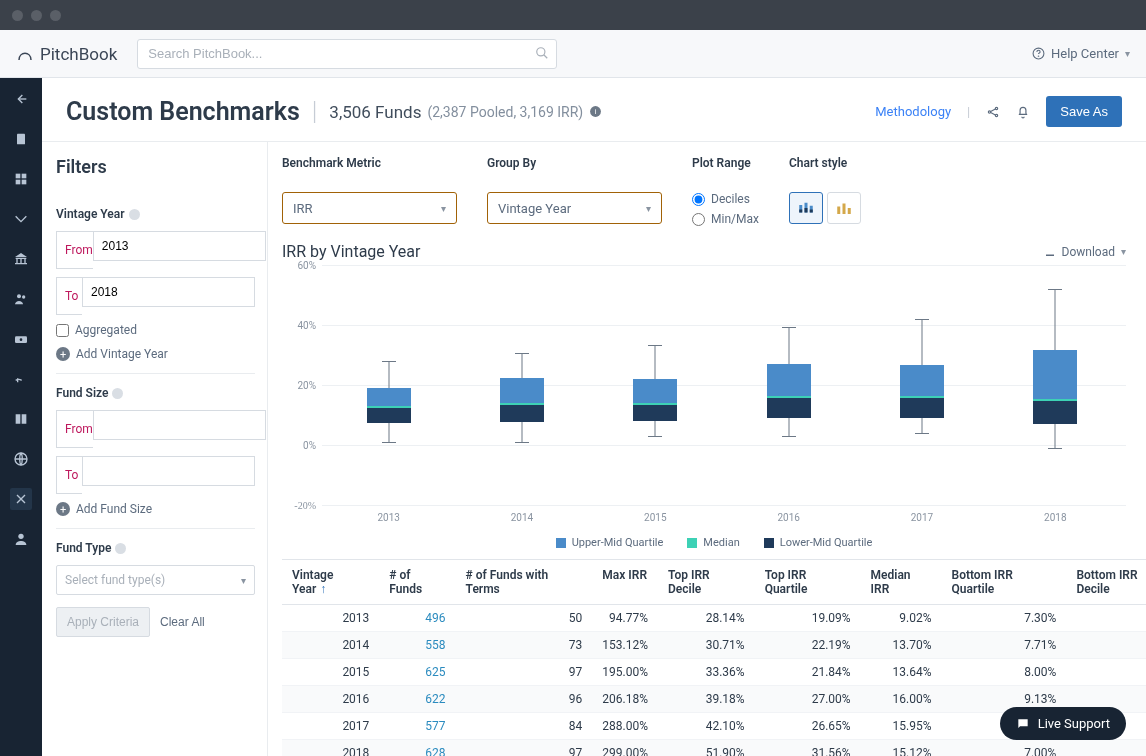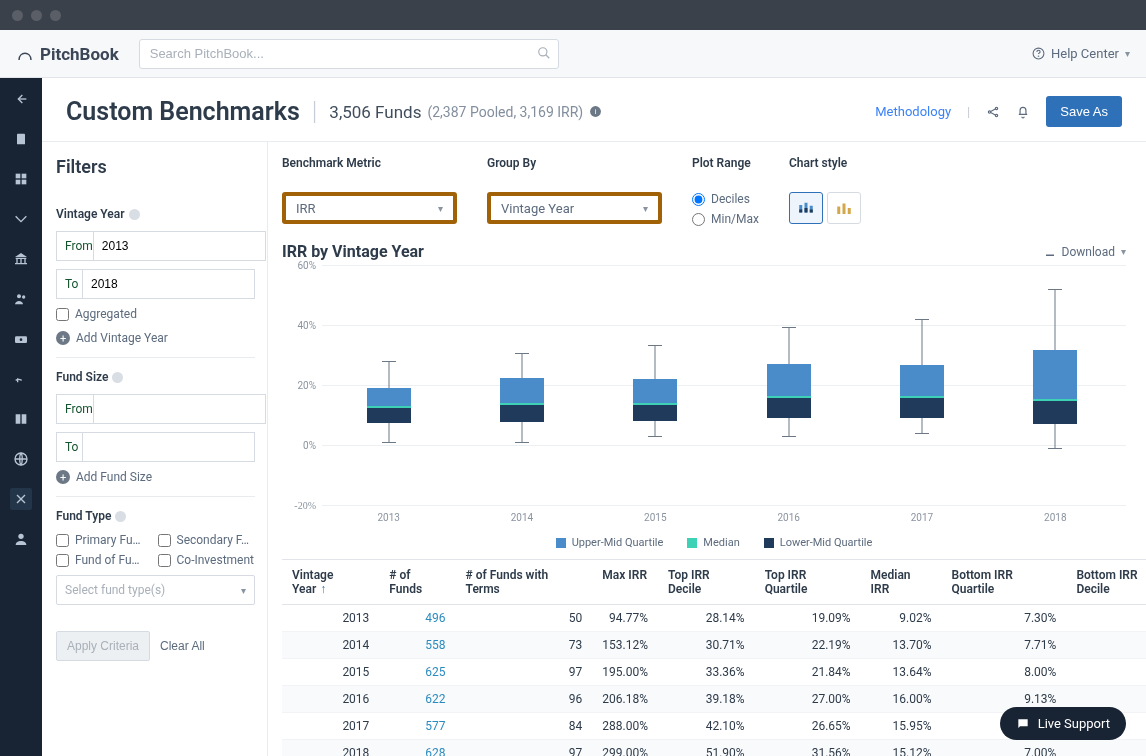--- a/index.html
+++ b/index.html
@@ -1,20 +1,20 @@
 <!DOCTYPE html>
 <html><head>
 <meta charset="utf-8">
 <style>
 * { box-sizing: border-box; margin: 0; padding: 0; }
 body { font-family: -apple-system, BlinkMacSystemFont, "Segoe UI", Roboto, Helvetica, Arial, sans-serif; font-size: 13px; color: #2e3b4a; background: #fff; width: 1146px; height: 756px; overflow: hidden; }
 .titlebar { height: 30px; background: #3b414a; display: flex; align-items: center; padding-left: 12px; gap: 8px; }
 .titlebar .dot { width: 11px; height: 11px; border-radius: 50%; background: #5a5f67; }
 .topbar { height: 48px; background: #f7f8fa; border-bottom: 1px solid #e1e5ea; display: flex; align-items: center; padding: 0 16px; }
-.logo { display: flex; align-items: center; gap: 6px; font-weight: 700; font-size: 17px; color: #3b4656; margin-right: 20px; }
+.logo { display: flex; align-items: center; gap: 6px; font-weight: 400; font-size: 17px; color: #3b4656; margin-right: 20px; }
 .logo svg { width: 18px; height: 18px; }
 .searchwrap { position: relative; }
 .searchbox { width: 420px; height: 30px; border: 1px solid #d6dbe1; border-radius: 3px; padding: 0 30px 0 10px; font-size: 13px; color: #333; background: #fff; }
 .searchbox::placeholder { color: #a9b0b9; }
 .searchicon { position: absolute; right: 8px; top: 7px; color: #a9b0b9; }
 .topright { margin-left: auto; display: flex; align-items: center; gap: 8px; font-size: 13px; color: #5c6b7e; }
 .help { display: flex; align-items: center; gap: 6px; cursor: pointer; }
 .app { display: flex; height: calc(756px - 78px); }
 .rail { width: 42px; background: #182433; display: flex; flex-direction: column; align-items: center; padding-top: 10px; gap: 18px; }
 .rail-item { width: 22px; height: 22px; color: #b7c4d4; display: flex; align-items: center; justify-content: center; cursor: pointer; }
@@ -31,45 +31,45 @@
 .icon-btn { color: #5c6b7e; cursor: pointer; display:flex; align-items:center; }
 .saveas { background: #2e71b8; color: #fff; border: none; padding: 8px 14px; border-radius: 3px; font-size: 13px; cursor: pointer; }
 .body { flex: 1; display: flex; min-height: 0; }
 .filters { width: 226px; border-right: 1px solid #e9ecef; padding: 14px 12px 14px 14px; overflow-y: auto; }
 .filters h2 { font-size: 18px; font-weight: 600; margin-bottom: 18px; }
 .fsection { border-top: 1px solid #e9ecef; padding: 12px 0; }
 .fsection:first-of-type { border-top: none; }
 .flabel { font-size: 12px; font-weight: 600; color: #2e3b4a; margin-bottom: 10px; display: flex; align-items: center; gap: 4px; }
 .info-dot { width: 11px; height: 11px; border-radius: 50%; background: #d9dee4; display: inline-block; }
 .rangepair { display: flex; margin-bottom: 8px; }
-.rangepair .lbl { width: 50px; height: 30px; border: 1px solid #d6dbe1; border-right: none; display: flex; align-items: center; padding-left: 8px; color: #14532d; font-size: 12px; background: #fff; }
+.rangepair .lbl { width: 50px; height: 38px; border: 1px solid #d6dbe1; border-right: none; display: flex; align-items: center; padding-left: 8px; color: #be185d; font-size: 12px; background: #fff; }
 .rangepair input { flex: 1; height: 30px; border: 1px solid #d6dbe1; padding: 0 8px; font-size: 12px; }
 .chk { display: flex; align-items: center; gap: 6px; font-size: 12px; color: #5c6b7e; margin-bottom: 10px; }
 .chk input { width: 13px; height: 13px; }
 .addrow { display: flex; align-items: center; gap: 6px; font-size: 12px; color: #5c6b7e; cursor: pointer; }
 .plus { width: 14px; height: 14px; border-radius: 50%; background: #6c7886; color: #fff; display: flex; align-items: center; justify-content: center; font-size: 11px; line-height: 1; }
 .checkgrid { display: grid; grid-template-columns: 1fr 1fr; gap: 6px 4px; margin-bottom: 8px; }
 .checkgrid .chk { margin-bottom: 0; white-space: nowrap; overflow: hidden; text-overflow: ellipsis; }
 .miniselect { width: 100%; height: 30px; border: 1px solid #d6dbe1; border-radius: 2px; padding: 0 8px; color: #a9b0b9; font-size: 12px; display: flex; align-items: center; justify-content: space-between; }
-.filter-actions { display: flex; gap: 10px; margin-top: 14px; }
+.filter-actions { display: flex; gap: 10px; }
 .apply-btn { background: #edf0f3; border: 1px solid #d6dbe1; color: #a9b0b9; padding: 7px 10px; font-size: 12px; border-radius: 2px; cursor: not-allowed; }
 .clear-btn { background: none; border: none; color: #5c6b7e; font-size: 12px; cursor: pointer; }
 .main { flex: 1; padding: 14px 0 0 14px; overflow: hidden; display: flex; flex-direction: column; min-width:0; }
 .controls { display: flex; gap: 30px; align-items: flex-start; margin-bottom: 10px; padding-right: 20px; }
 .ctrl-col { display: flex; flex-direction: column; gap: 22px; }
 .ctrl-label { font-size: 12px; font-weight: 600; color: #2e3b4a; }
-.dropdown { width: 175px; height: 32px; border: 4px solid #a16207; border-radius: 3px; display: flex; align-items: center; justify-content: space-between; padding: 0 10px; font-size: 13px; color: #5c6b7e; background: #fff; cursor: pointer; }
+.dropdown { width: 175px; height: 32px; border: 1px solid #a16207; border-radius: 3px; display: flex; align-items: center; justify-content: space-between; padding: 0 10px; font-size: 13px; color: #5c6b7e; background: #fff; cursor: pointer; }
 .chev { font-size: 10px; color: #8a94a1; }
 .chartstyle { display: flex; gap: 4px; }
 .style-btn { width: 34px; height: 32px; border: 1px solid #d6dbe1; border-radius: 3px; display: flex; align-items: center; justify-content: center; cursor: pointer; background:#fff; }
 .style-btn.active { border-color: #2e71b8; background: #eef4fb; }
 .radio-col { display: flex; flex-direction: column; gap: 6px; font-size: 12px; color: #5c6b7e; }
 .radio-col label { display: flex; align-items: center; gap: 6px; }
 .charthead { display: flex; justify-content: space-between; align-items: center; padding-right: 20px; margin-top: 6px; }
-.charttitle { font-size: 16px; color: #2e3b4a; font-weight: bold; }
+.charttitle { font-size: 16px; color: #2e3b4a; }
 .download { font-size: 12px; color: #5c6b7e; display: flex; align-items: center; gap: 6px; cursor: pointer; }
 .chartarea { height: 290px; position: relative; margin-top: 4px; padding-right: 20px; }
 .ylabel { position: absolute; left: 0; width: 34px; text-align: right; font-size: 10px; color: #8a94a1; transform: translateY(-50%); }
 .gridline { position: absolute; left: 40px; right: 20px; height: 1px; background: #edf0f3; }
 .boxcol { position: absolute; bottom: 50px; width: 60px; }
 .whisker { position: absolute; left: 50%; width: 1px; background: #6c7886; transform: translateX(-50%); }
 .whiskcap { position: absolute; left: 50%; width: 14px; height: 1px; background: #6c7886; transform: translateX(-50%); }
 .box-upper { position: absolute; left: 8px; right: 8px; background: #4a8bc9; }
 .box-lower { position: absolute; left: 8px; right: 8px; background: #1f3a5a; }
 .median { position: absolute; left: 8px; right: 8px; height: 2px; background: #3dd1b5; }
@@ -279,38 +279,20 @@
               <span class="plus">+</span>
               <span>Add Fund Size</span>
             </div>
         </div>
 
         <div class="fsection">
           <div class="flabel">
               <span>Fund Type</span>
               <span class="info-dot"></span>
             </div>
-          <div class="checkgrid">
-            <label class="chk">
-                <input type="checkbox" style="">
-                <span>Primary Fu…</span>
-              </label>
-            <label class="chk">
-                <input type="checkbox" style="">
-                <span>Secondary F…</span>
-              </label>
-            <label class="chk">
-                <input type="checkbox" style="">
-                <span>Fund of Fu…</span>
-              </label>
-            <label class="chk">
-                <input type="checkbox" style="">
-                <span>Co-Investment</span>
-              </label>
-          </div>
           <div class="miniselect">
               <span>Select fund type(s)</span>
               <span class="chev">▾</span>
             </div>
         </div>
 
         <div class="filter-actions">
           <button class="apply-btn">Apply Criteria</button>
           <button class="clear-btn">Clear All</button>
         </div>

